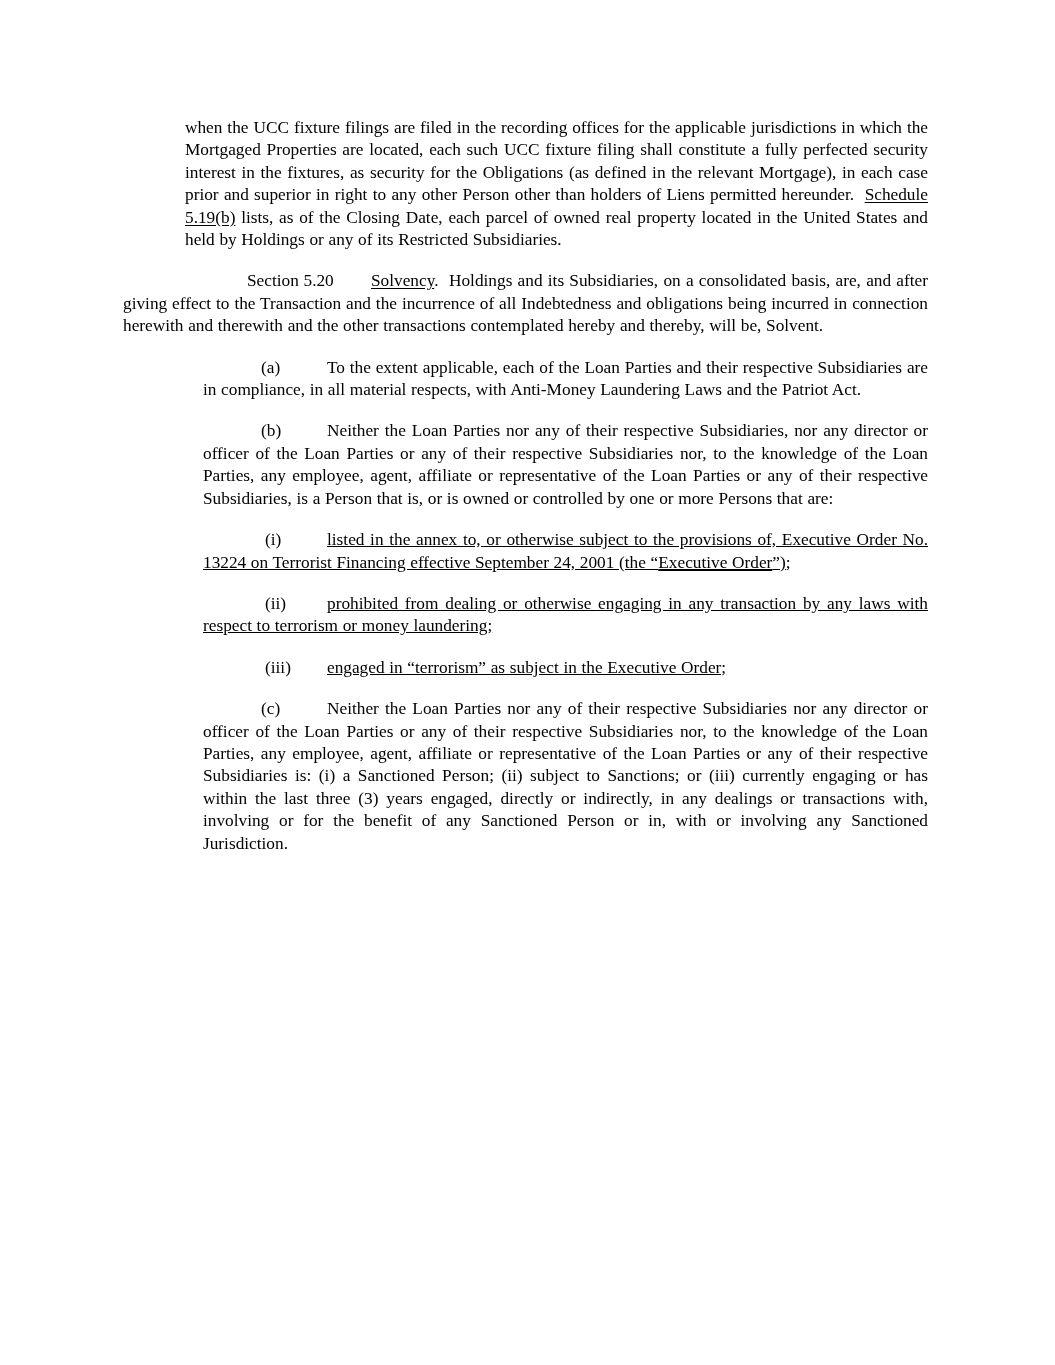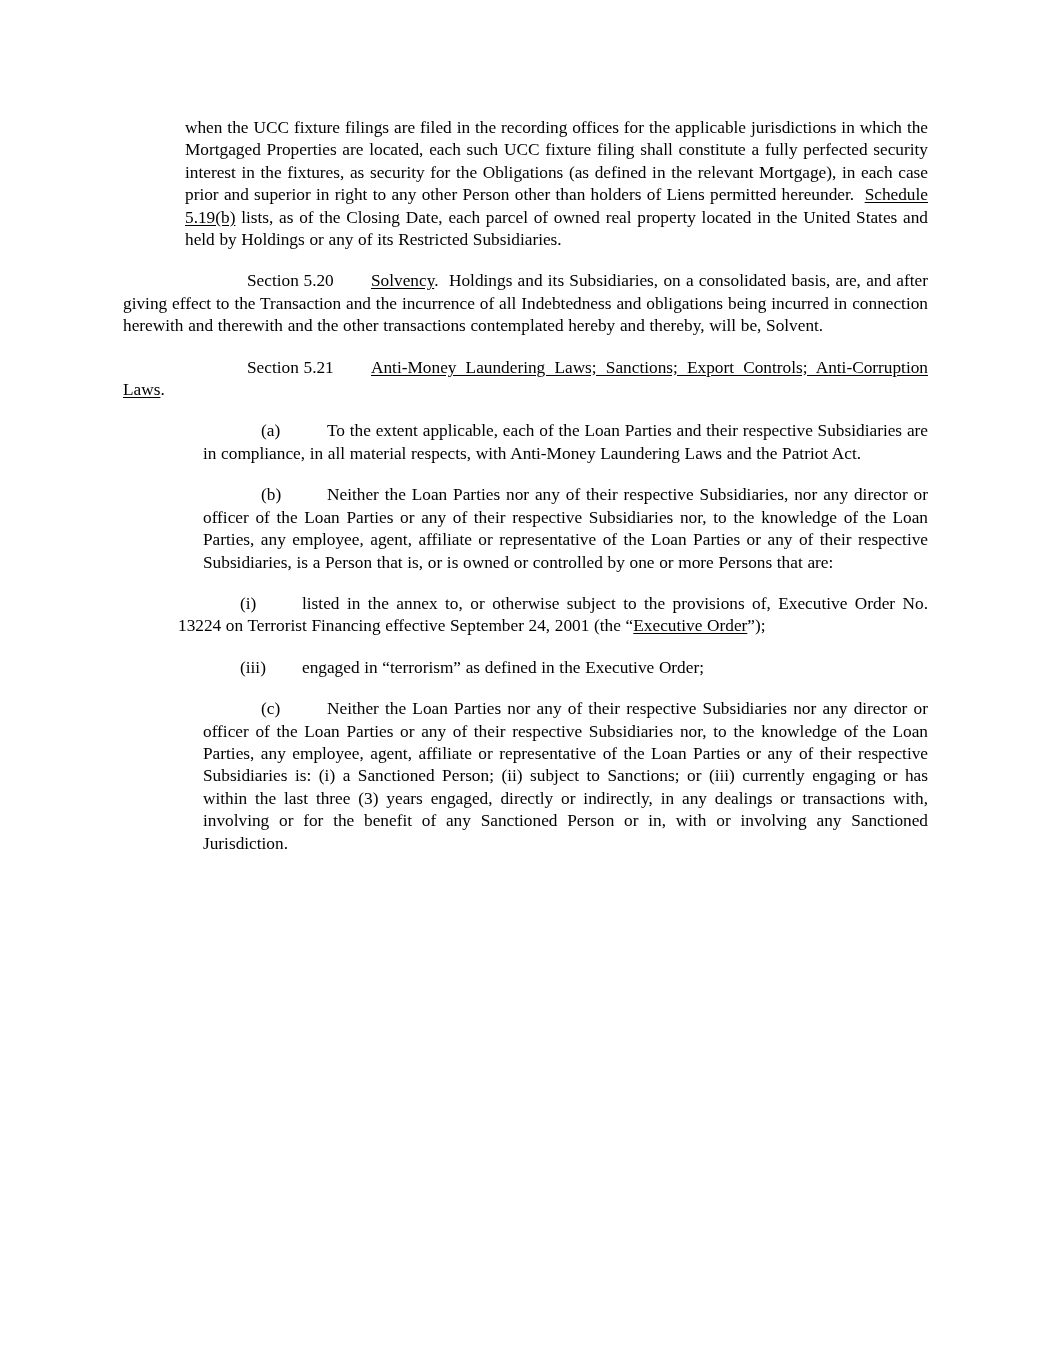--- a/index.html
+++ b/index.html
@@ -21,21 +21,21 @@
   p.para{
     margin:0 0 19px 0;
     font-size:17.3px;
     line-height:22.4px;
     text-align:justify;
     text-align-last:left;
     word-spacing:0.02em;
   }
   p.continuation{margin-left:62px;}
   p.letter{margin-left:80px;text-indent:58px;}
-  p.roman{margin-left:55px;text-indent:62px;}
+  p.roman{margin-left:80px;text-indent:62px;text-decoration:underline;}
   p.section{text-indent:124px;}
   .label{display:inline-block;text-indent:0;}
   p.section .label{width:124px;}
   p.letter .label{width:66px;}
   p.roman .label{width:62px;}
   .u{text-decoration:underline;text-underline-offset:2px;}
   .footer-doc{
     position:absolute;
     left:123px;
     top:1283px;
@@ -52,24 +52,24 @@
     line-height:20px;
   }
 </style>
 </head>
 <body>
 
 <div class="page">
   <div class="content">
       <p class="para continuation"><span>when the UCC fixture filings are filed in the recording offices for the applicable jurisdictions in which the Mortgaged Properties are located, each such UCC fixture filing shall constitute a fully perfected security interest in the fixtures, as security for the Obligations (as defined in the relevant Mortgage), in each case prior and superior in right to any other Person other than holders of Liens permitted hereunder.&nbsp; </span><span class="u">Schedule 5.19(b)</span><span> lists, as of the Closing Date, each parcel of owned real property located in the United States and held by Holdings or any of its Restricted Subsidiaries.</span></p>
       <p class="para section"><span class="label">Section 5.20</span><span class="u">Solvency</span><span>.&nbsp; Holdings and its Subsidiaries, on a consolidated basis, are, and after giving effect to the Transaction and the incurrence of all Indebtedness and obligations being incurred in connection herewith and therewith and the other transactions contemplated hereby and thereby, will be, Solvent.</span></p>
-      <p class="para section"><span class="label">Section 5.21</span><span class="u">Anti-Money Laundering Laws; Sanctions; Export Controls; Anti-Corruption Laws</span><span>.</span></p>
       <p class="para letter"><span class="label">(a)</span><span>To the extent applicable, each of the Loan Parties and their respective Subsidiaries are in compliance, in all material respects, with Anti-Money Laundering Laws and the Patriot Act.</span></p>
       <p class="para letter"><span class="label">(b)</span><span>Neither the Loan Parties nor any of their respective Subsidiaries, nor any director or officer of the Loan Parties or any of their respective Subsidiaries nor, to the knowledge of the Loan Parties, any employee, agent, affiliate or representative of the Loan Parties or any of their respective Subsidiaries, is a Person that is, or is owned or controlled by one or more Persons that are:</span></p>
       <p class="para roman"><span class="label">(i)</span><span>listed in the annex to, or otherwise subject to the provisions of, Executive Order No. 13224 on Terrorist Financing effective September 24, 2001 (the “</span><span class="u">Executive Order</span><span>”);</span></p>
-      <p class="para roman"><span class="label">(iii)</span><span>engaged in “terrorism” as defined in the Executive Order;</span></p>
+      <p class="para roman"><span class="label">(ii)</span><span>prohibited from dealing or otherwise engaging in any transaction by any laws with respect to terrorism or money laundering;</span></p>
+      <p class="para roman"><span class="label">(iii)</span><span>engaged in “terrorism” as subject in the Executive Order;</span></p>
       <p class="para letter"><span class="label">(c)</span><span>Neither the Loan Parties nor any of their respective Subsidiaries nor any director or officer of the Loan Parties or any of their respective Subsidiaries nor, to the knowledge of the Loan Parties, any employee, agent, affiliate or representative of the Loan Parties or any of their respective Subsidiaries is: (i) a Sanctioned Person; (ii) subject to Sanctions; or (iii) currently engaging or has within the last three (3) years engaged, directly or indirectly, in any dealings or transactions with, involving or for the benefit of any Sanctioned Person or in, with or involving any Sanctioned Jurisdiction.</span></p>
     </div>
 
   <div class="footer-doc">#4848-1207-1386</div>
 
   <div class="footer-page">158</div>
 </div>
 
 </body></html>

